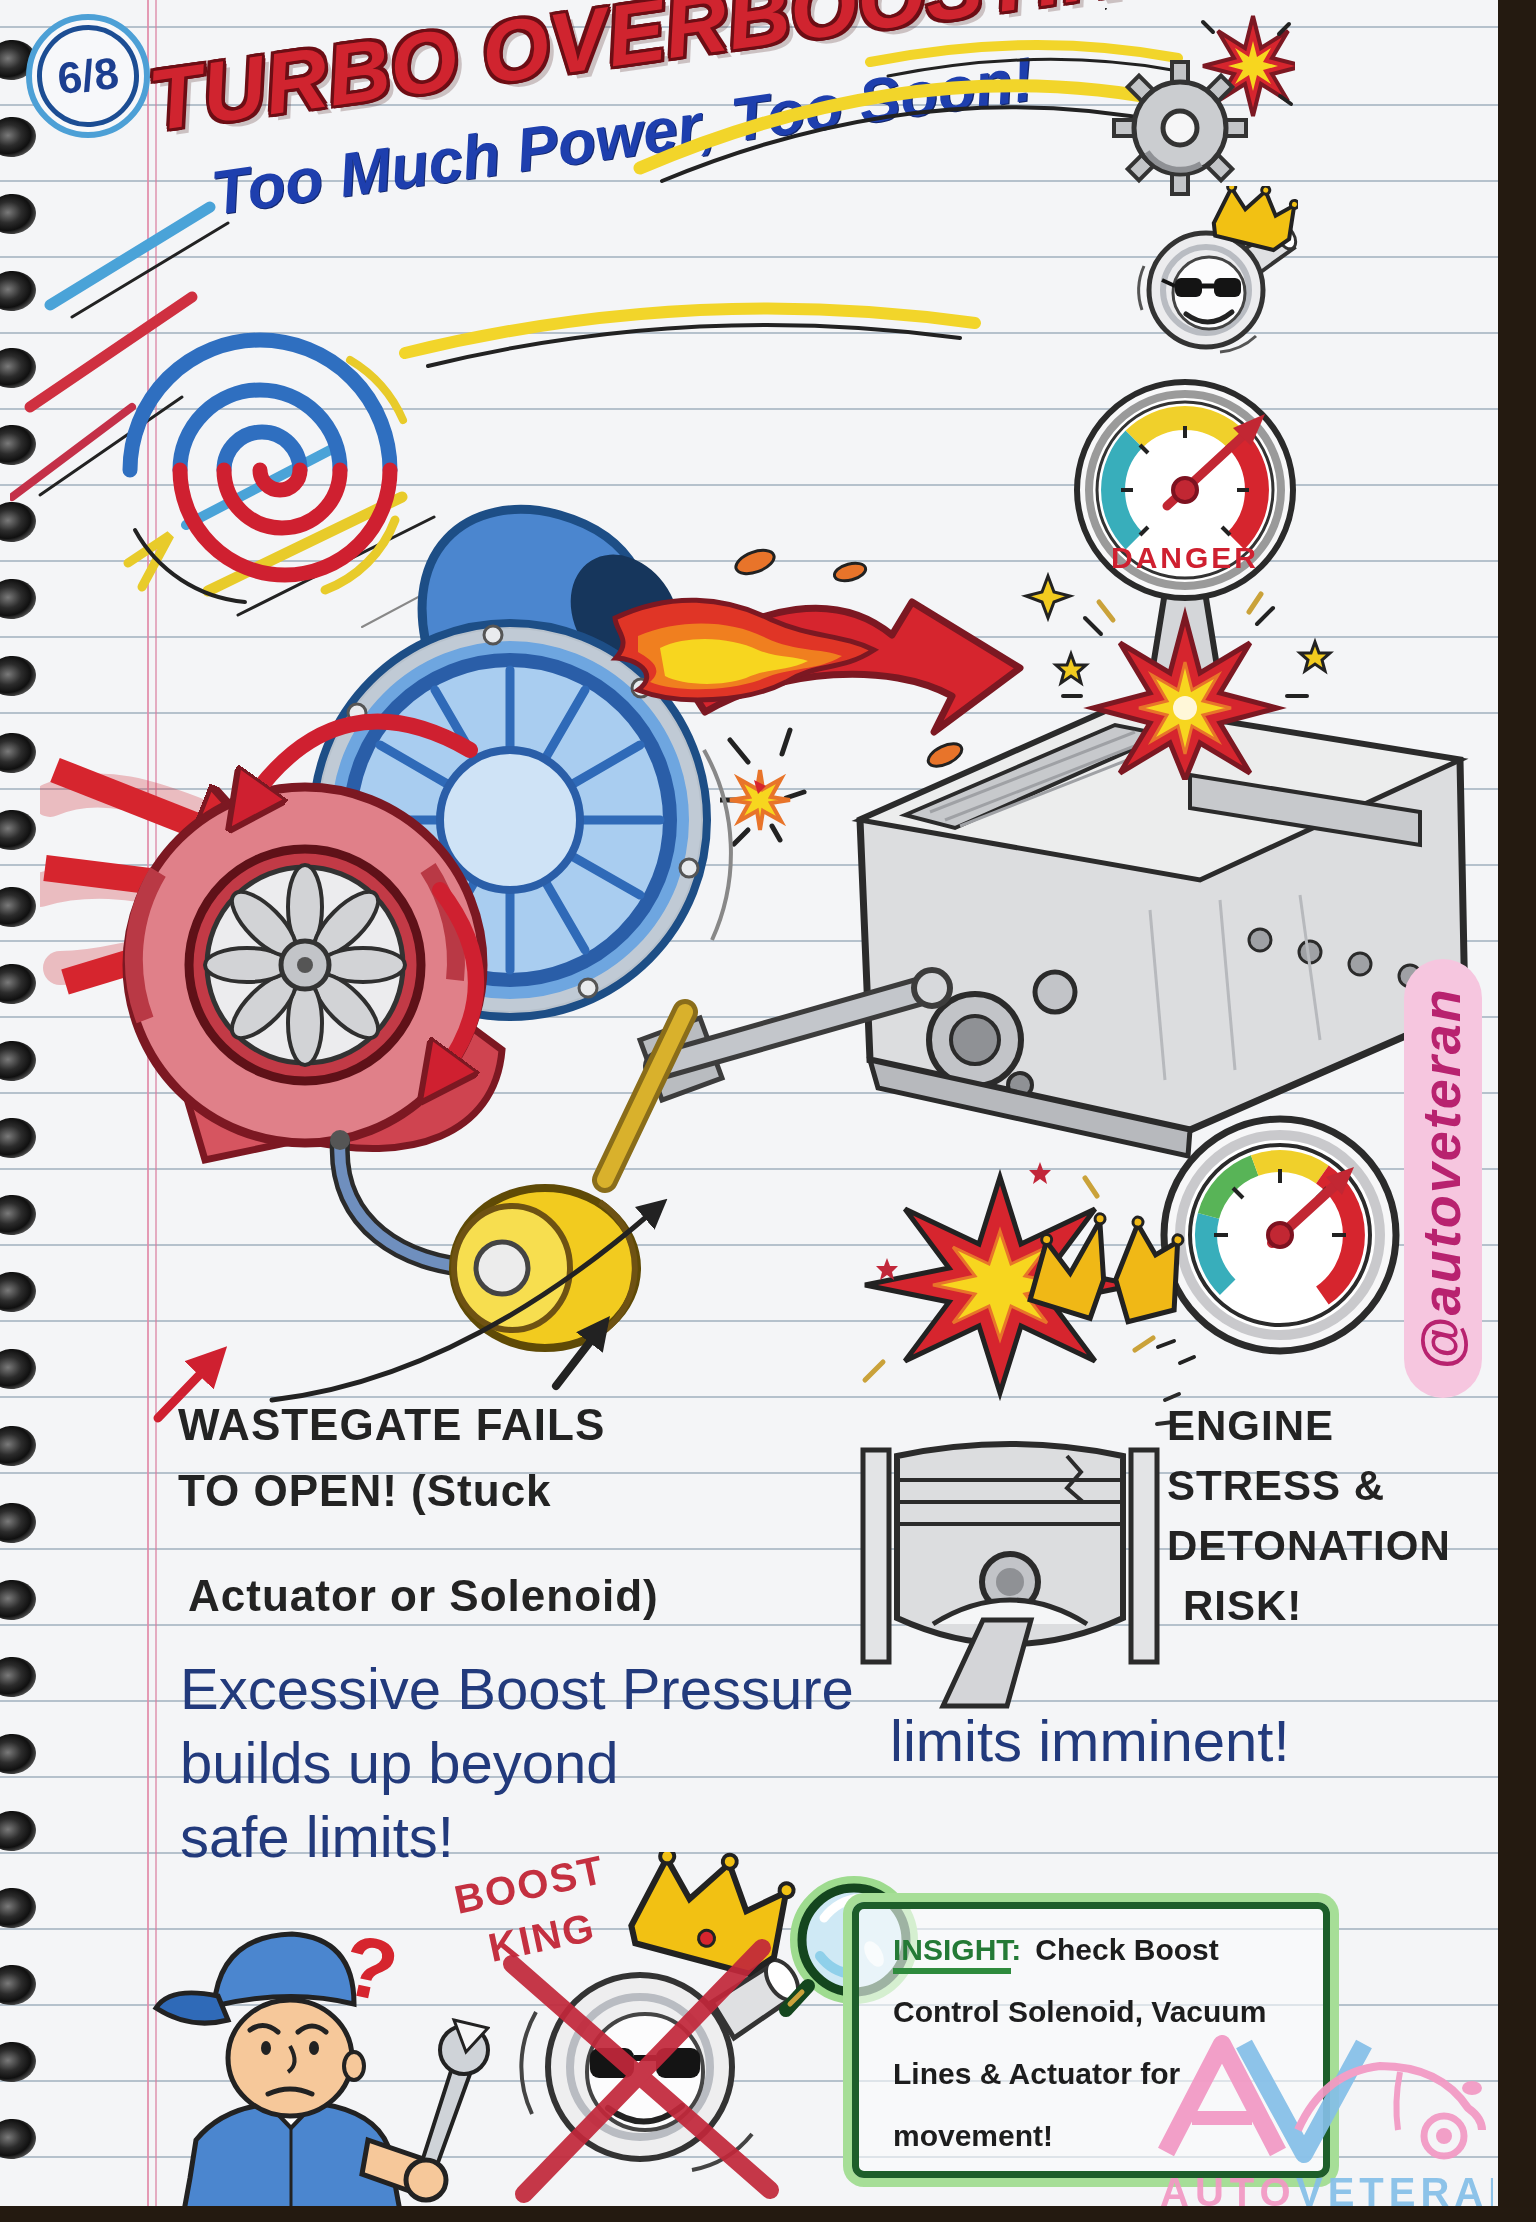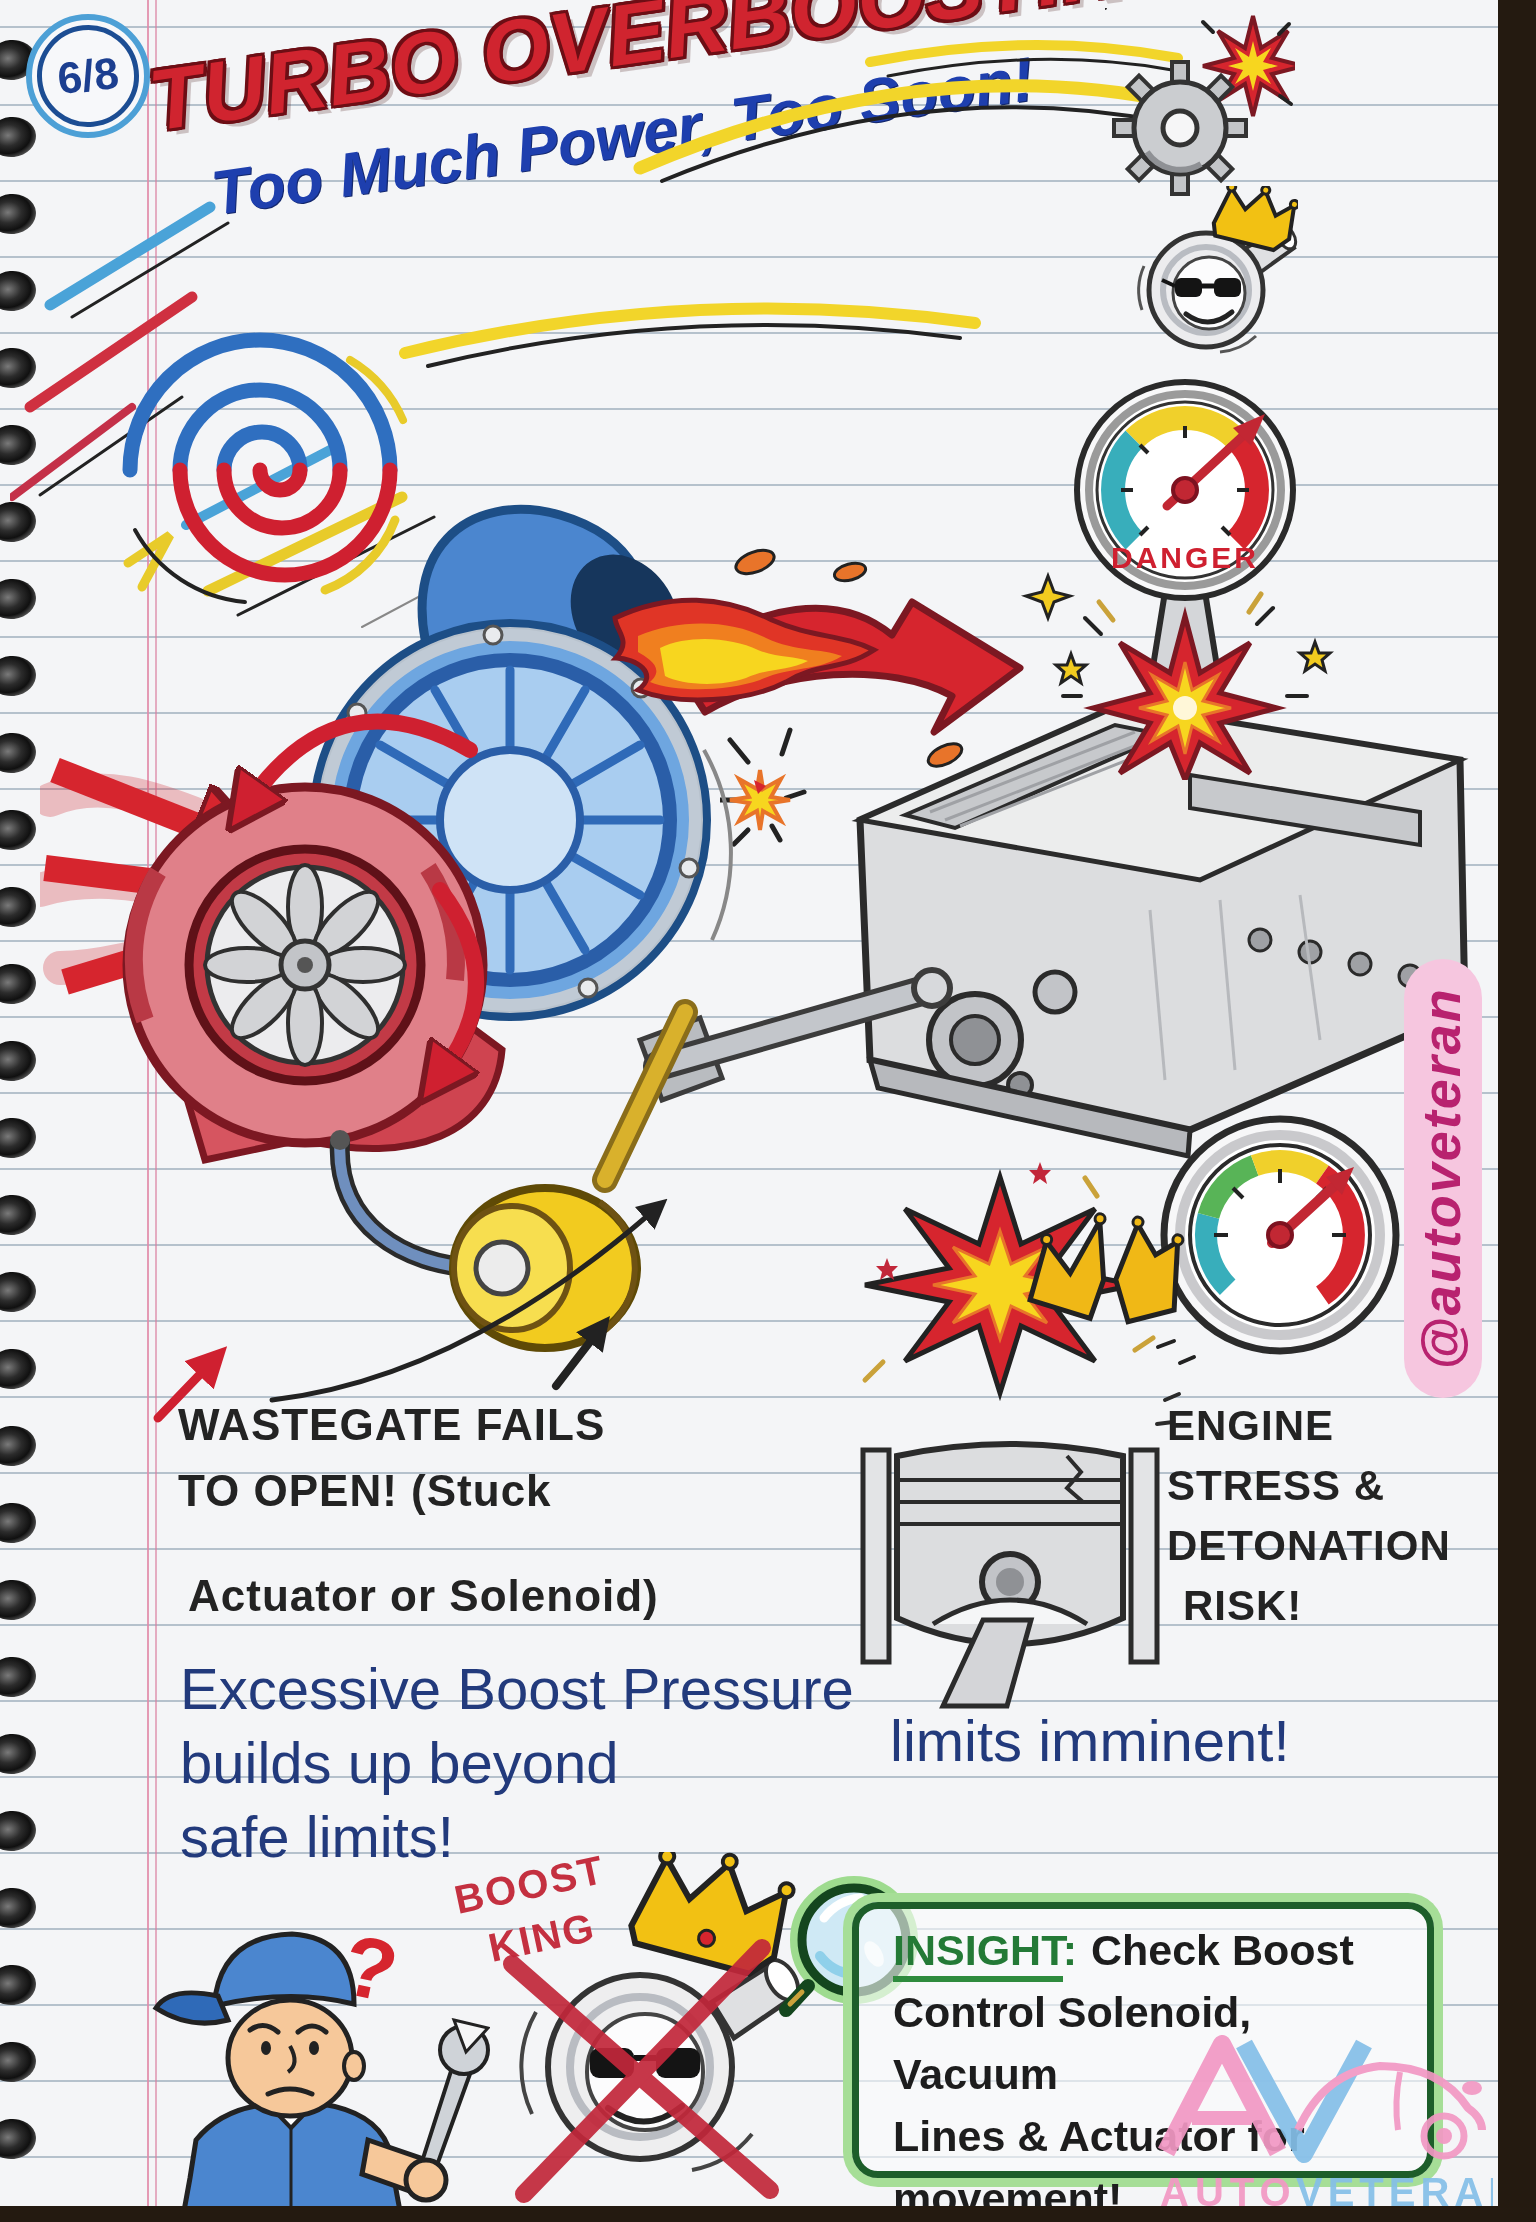--- a/index.html
+++ b/index.html
@@ -24,23 +24,23 @@
          text-shadow:3px 0 0 #6d0e15,-3px 0 0 #6d0e15,0 3px 0 #6d0e15,0 -3px 0 #6d0e15,
                      3px 3px 0 #6d0e15,-3px 3px 0 #6d0e15,3px -3px 0 #6d0e15,-3px -3px 0 #6d0e15,6px 7px 0 rgba(60,10,10,.22);}
   .subtitle{left:212px;top:158px;width:860px;transform:rotate(-8deg);transform-origin:0 50%;
          font-size:62px;font-weight:bold;font-style:italic;white-space:nowrap;color:#1e3fae;
          text-shadow:1px 1px 0 #14286e;}
   
   .ink{color:#232323;font-weight:bold;font-size:44px;line-height:66px;letter-spacing:1px;}
   .ink2{color:#232323;font-weight:bold;font-size:42px;line-height:60px;letter-spacing:1px;}
   .blue-note{color:#223a7c;font-weight:normal;font-size:58px;line-height:74px;}
   
-  .insight{left:852px;top:1902px;width:582px;height:276px;border:7px solid #1d5e2a;border-radius:26px;
+  .insight{left:852px;top:1902px;width:478px;height:276px;border:7px solid #1d5e2a;border-radius:12px;
            box-shadow:0 0 0 9px #a6de97;background:rgba(250,251,252,.6);box-sizing:border-box;
-           padding:10px 16px 8px 34px;font-size:43px;line-height:62px;font-weight:bold;color:#1d1d1d;}
+           padding:10px 16px 8px 34px;font-size:30px;line-height:62px;font-weight:bold;color:#1d1d1d;}
   .insight .head{color:#247a36;border-bottom:6px solid #2e8b3d;padding-bottom:2px;}
   .insight .sep{color:#247a36;}
   .insight .rest{margin-left:14px;}
   
   .handle{left:1404px;top:1398px;width:470px;height:88px;transform:rotate(-90deg);transform-origin:0 0;}
   .handle span{display:inline-block;background:#f6c6df;border-radius:44px;padding:6px 28px 10px 28px;
            font-size:54px;font-weight:bold;font-style:italic;color:#b8226f;letter-spacing:2px;}
   .watermark{opacity:.92;}
   svg{display:block;}
 </style>

